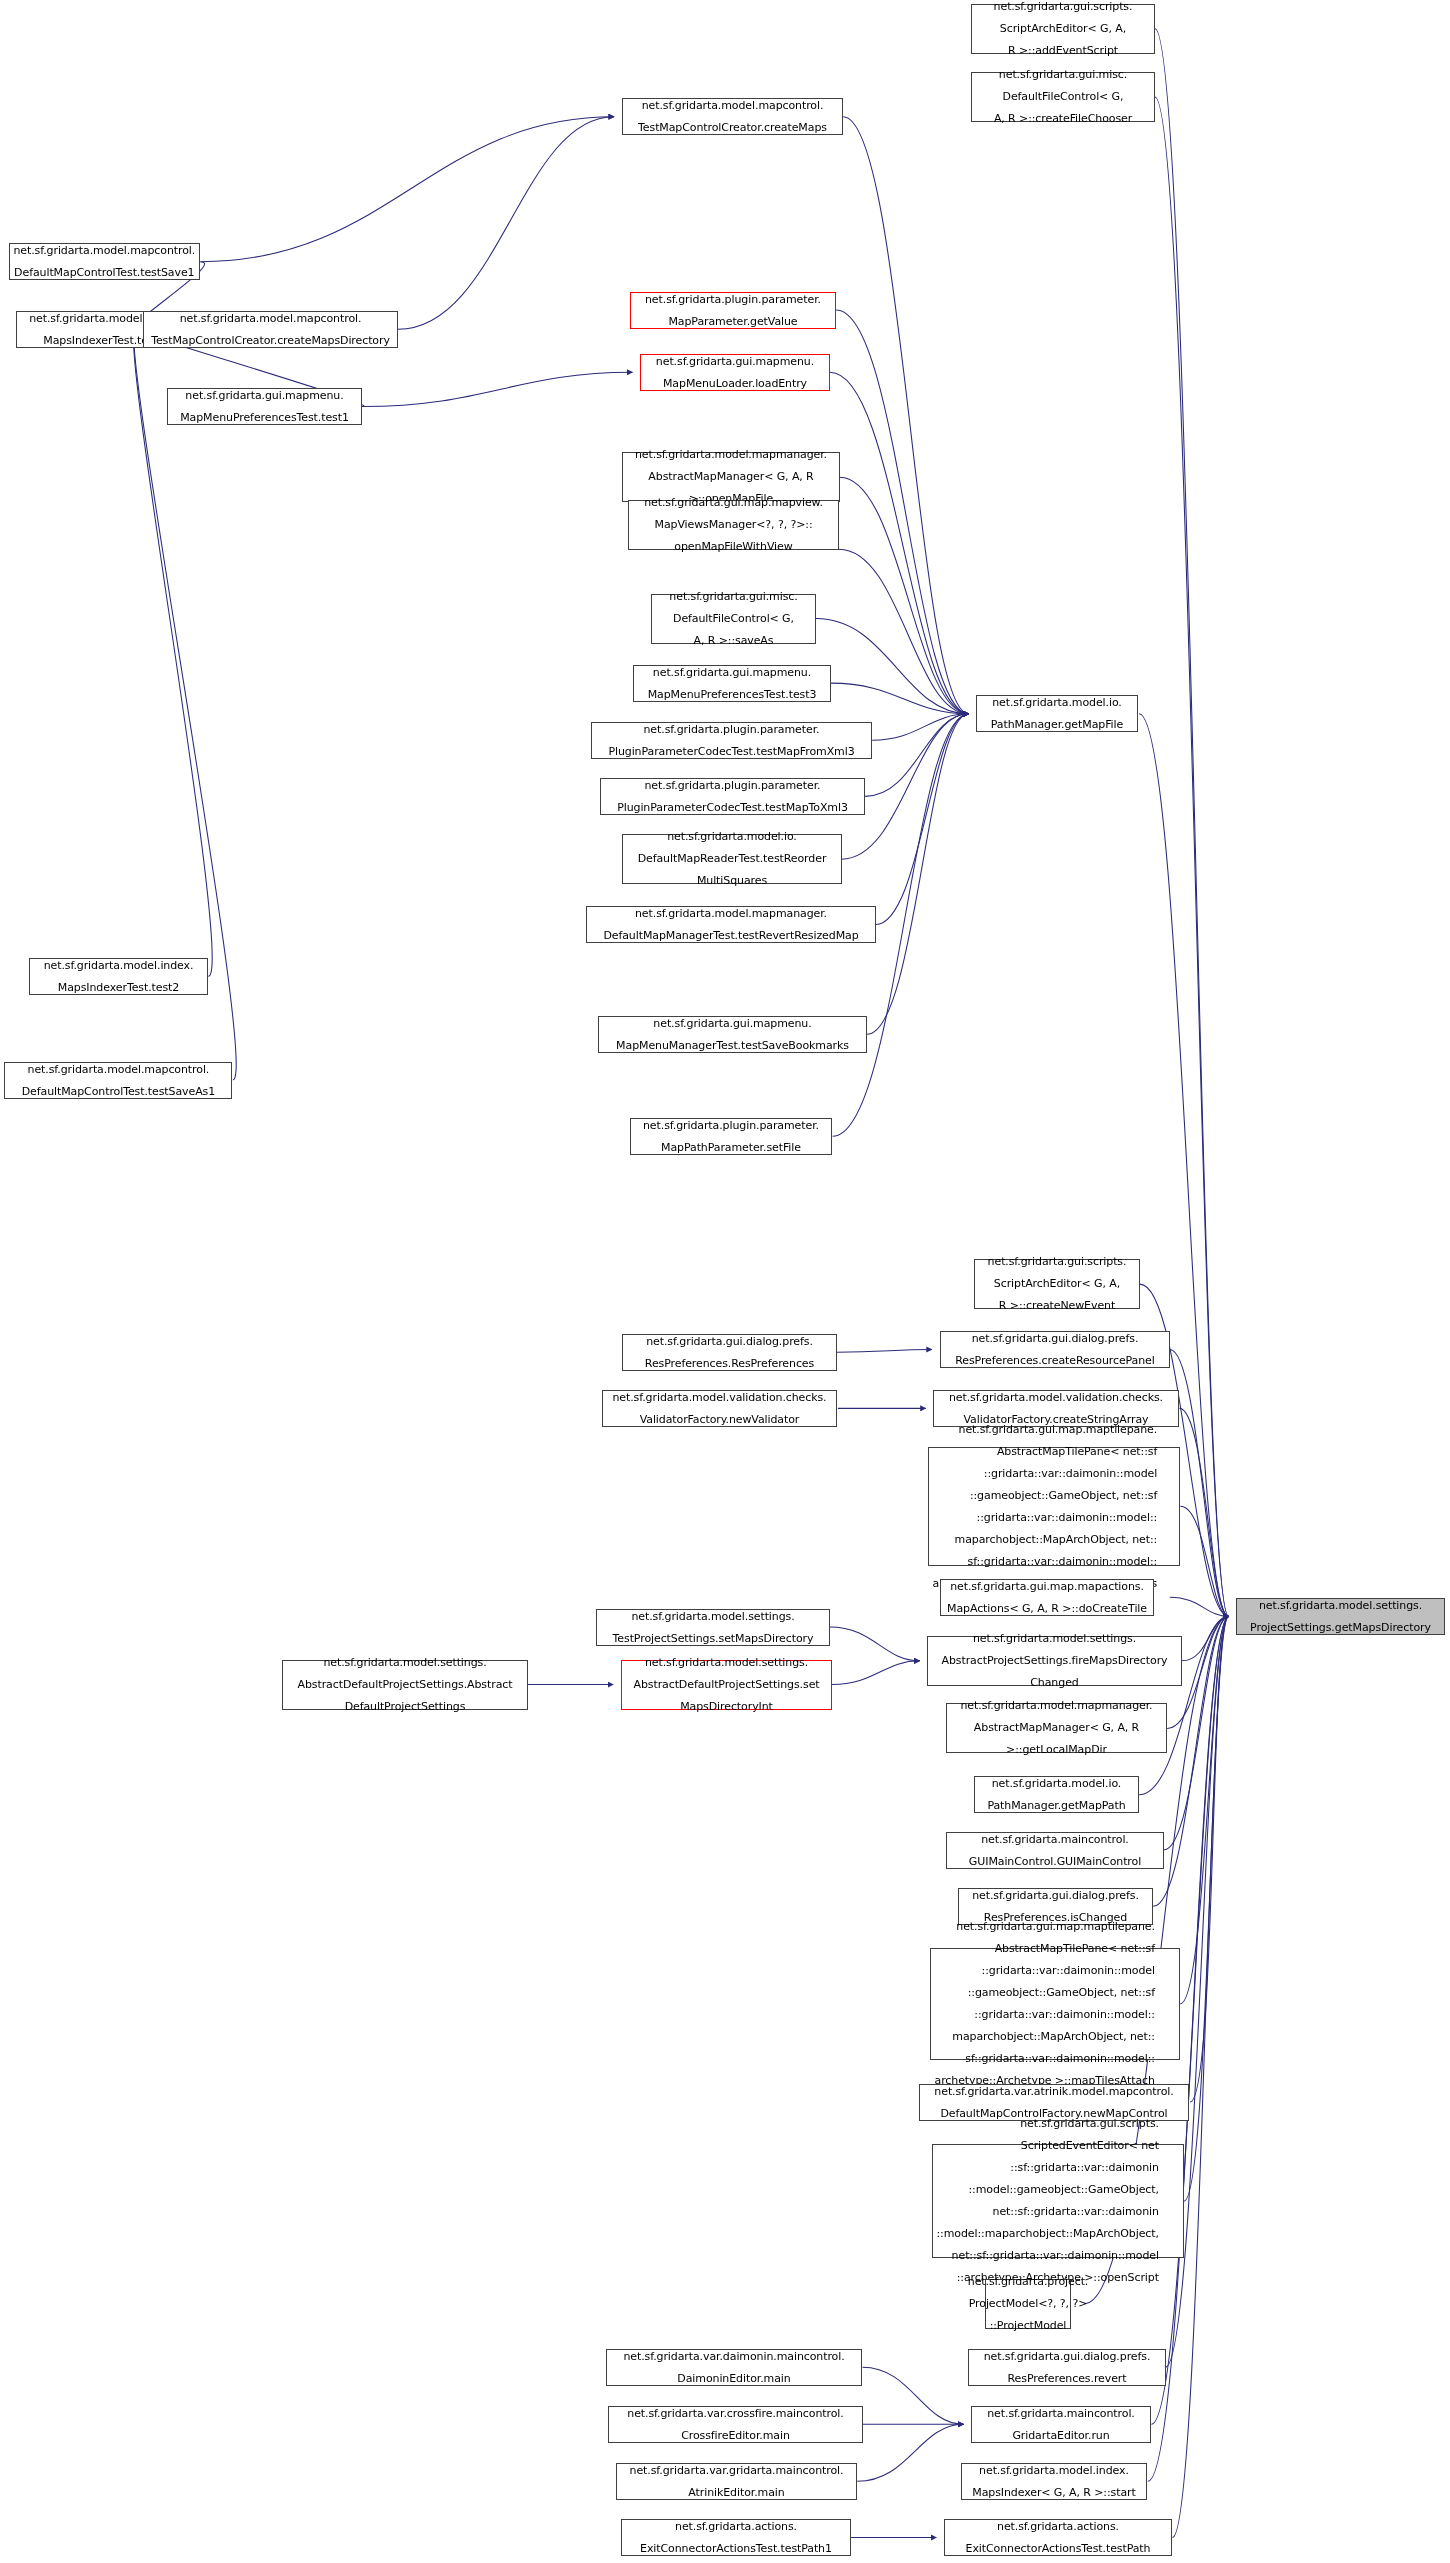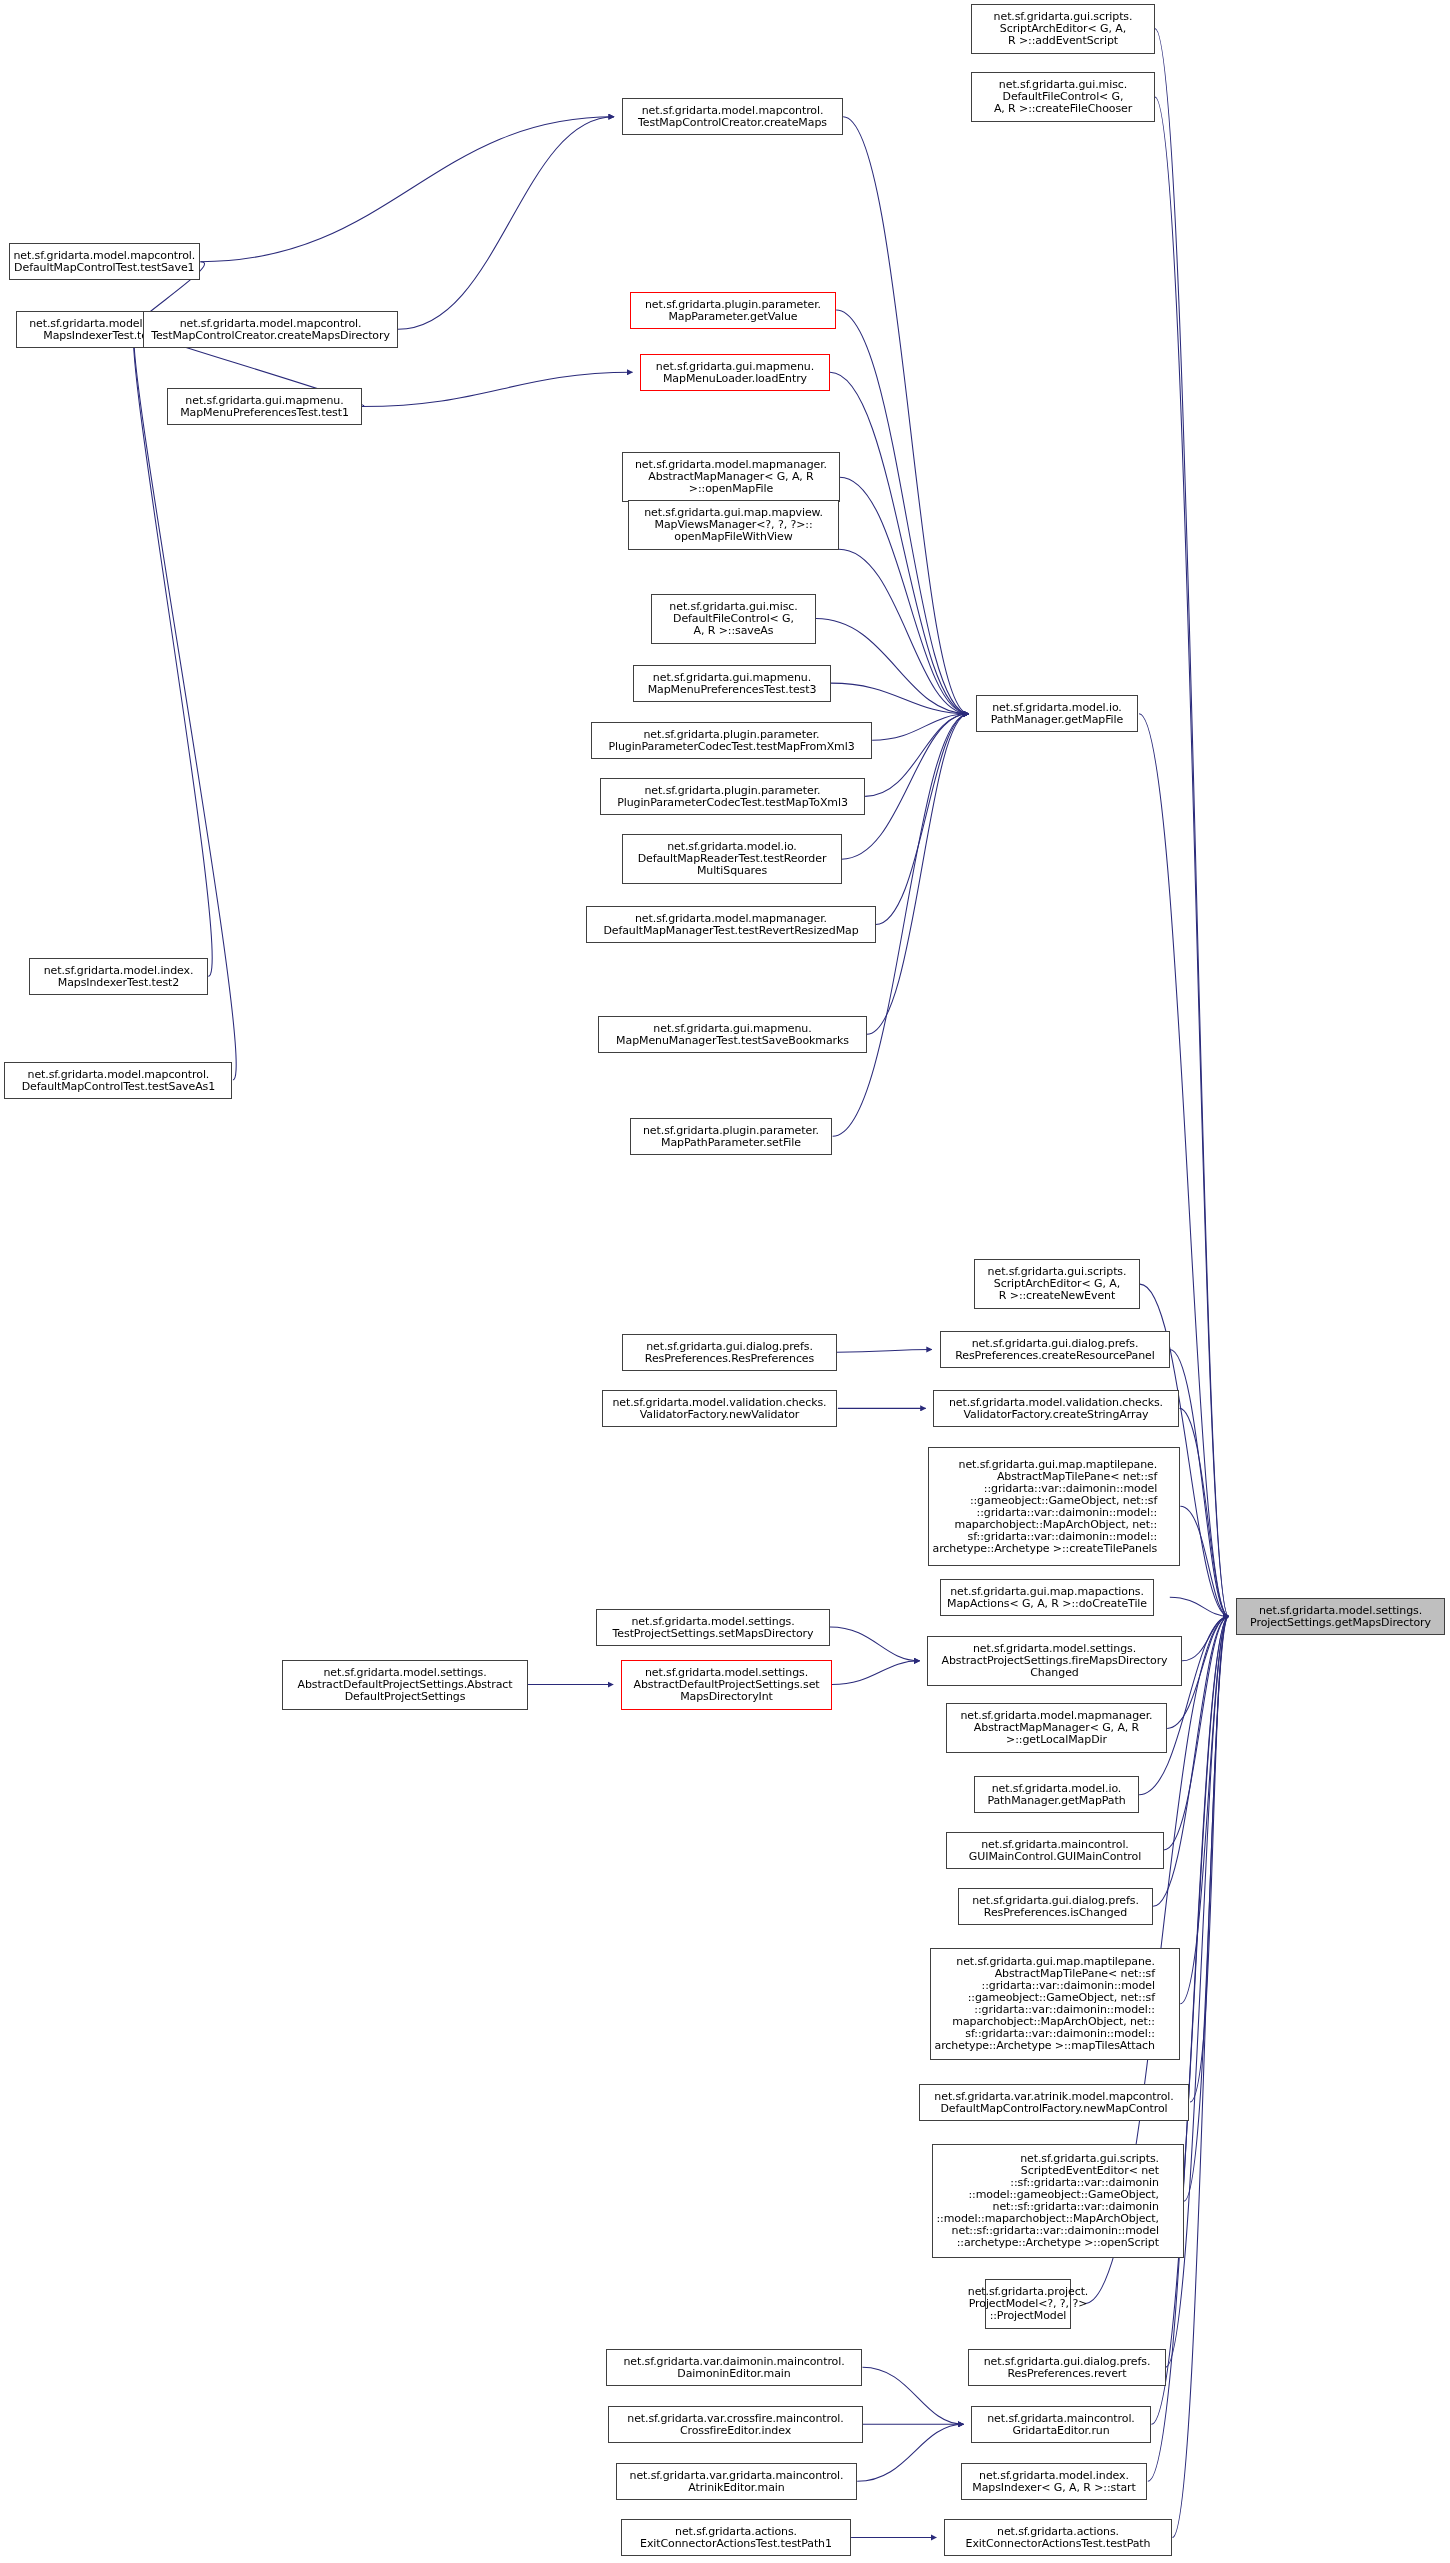--- a/index.html
+++ b/index.html
@@ -26,21 +26,21 @@
     position: absolute;
     box-sizing: border-box;
     border: 0.9px solid #404040;
     background: #ffffff;
     color: #000000;
     display: flex;
     align-items: center;
     justify-content: center;
     text-align: center;
     font-size: 11px;
-    line-height: 12px;
+    line-height: 22px;
     white-space: pre-line;
     padding: 1.8px 3.5px;
     letter-spacing: -0.1px;
   }
   .node.red {
     border-color: #ff0000;
   }
   .node.current {
     background: #bfbfbf;
     border-color: #404040;
@@ -223,21 +223,21 @@
  net::sf::gridarta::var::daimonin::model
 ::archetype::Archetype &gt;::openScript</div>
       <div class="node" style="left: 985px; top: 2279px; width: 86px; height: 50px;">net.sf.gridarta.project.
 ProjectModel&lt;?, ?, ?&gt;
 ::ProjectModel</div>
       <div class="node" style="left: 606px; top: 2349px; width: 256px; height: 37px;">net.sf.gridarta.var.daimonin.maincontrol.
 DaimoninEditor.main</div>
       <div class="node" style="left: 968px; top: 2349px; width: 198px; height: 37px;">net.sf.gridarta.gui.dialog.prefs.
 ResPreferences.revert</div>
       <div class="node" style="left: 608px; top: 2406px; width: 255px; height: 37px;">net.sf.gridarta.var.crossfire.maincontrol.
-CrossfireEditor.index</div>
+CrossfireEditor.main</div>
       <div class="node" style="left: 971px; top: 2406px; width: 180px; height: 37px;">net.sf.gridarta.maincontrol.
 GridartaEditor.run</div>
       <div class="node" style="left: 616px; top: 2463px; width: 241px; height: 37px;">net.sf.gridarta.var.gridarta.maincontrol.
 AtrinikEditor.main</div>
       <div class="node" style="left: 961px; top: 2463px; width: 186px; height: 37px;">net.sf.gridarta.model.index.
 MapsIndexer&lt; G, A, R &gt;::start</div>
       <div class="node" style="left: 621px; top: 2519px; width: 230px; height: 37px;">net.sf.gridarta.actions.
 ExitConnectorActionsTest.testPath1</div>
       <div class="node" style="left: 944px; top: 2519px; width: 228px; height: 37px;">net.sf.gridarta.actions.
 ExitConnectorActionsTest.testPath</div>

